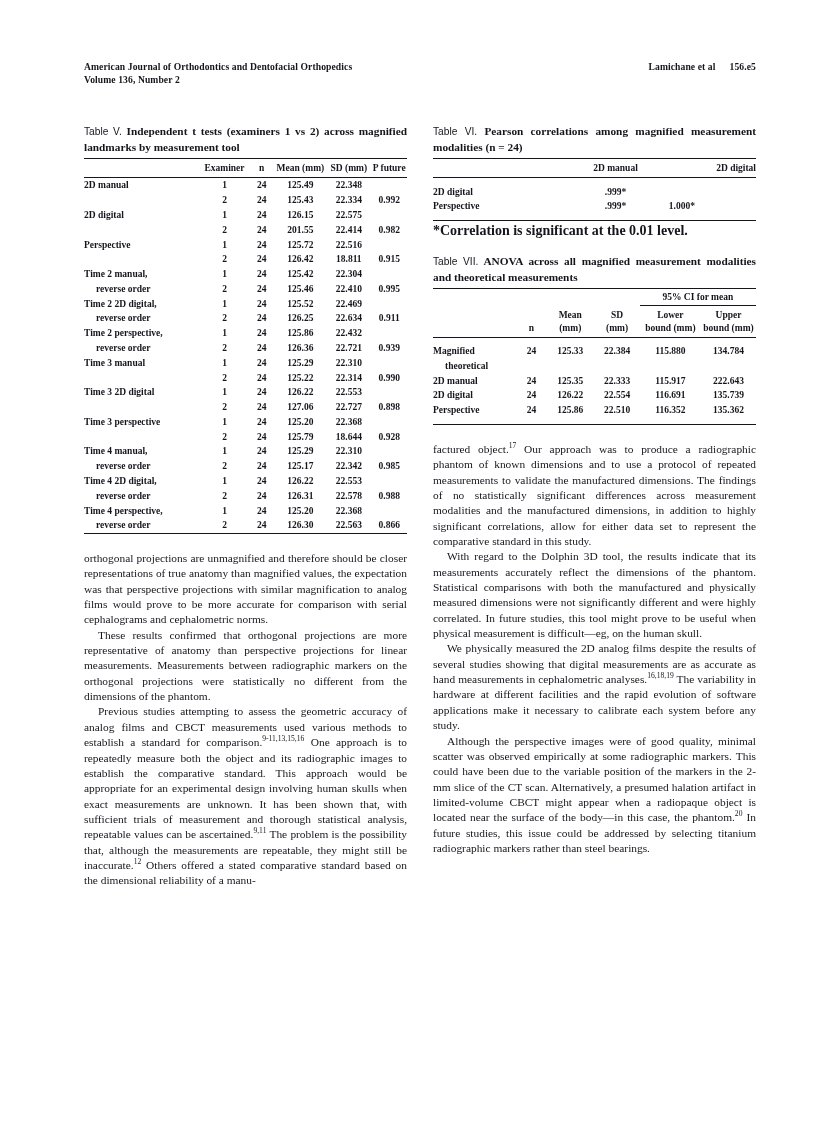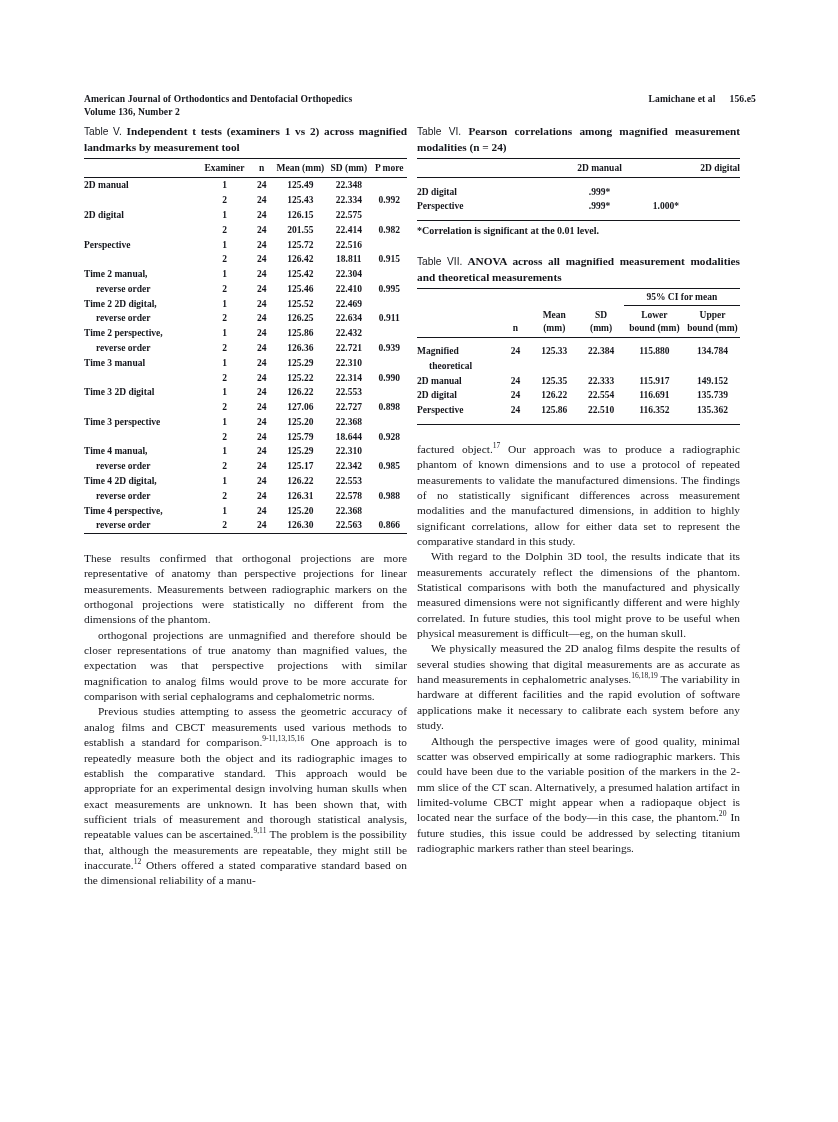--- a/index.html
+++ b/index.html
@@ -27,36 +27,35 @@
     position: absolute;
     left: 84px; top: 60px;
     width: 672px;
     display: flex;
     justify-content: space-between;
     align-items: flex-start;
     font-size: 9.6px;
     font-weight: bold;
     line-height: 13.2px;
     letter-spacing: .1px;
-    margin-top: 32px;
   }
   .runhead-left span { display: block; }
   .runhead-right {
     display: flex;
     gap: 14px;
     white-space: nowrap;
   }
 
   
   .columns {
     position: absolute;
     left: 84px; top: 124px;
     width: 672px;
     display: flex;
-    gap: 10px;
+    gap: 26px;
   }
   .col { width: 323px; }
 
   
   .table-block { margin-bottom: 17px; }
   .table-caption {
     font-size: 11.3px;
     line-height: 14.6px;
     font-weight: bold;
     text-align: justify;
@@ -90,21 +89,21 @@
   }
   .tbody td {
     padding: 1.1px 0;
     white-space: nowrap;
   }
   .lbl { text-align: left; font-weight: bold; }
   .num { text-align: center; font-weight: bold; }
   .indent { padding-left: 12px !important; }
   .spacer-row td { height: 4px; }
   .tfoot {
-    font-size: 10px;
+    font-size: 14px;
     font-weight: bold;
     padding-top: 4px;
     line-height: 12px;
   }
   .span-rule {
     border-bottom: 1.4px solid #15161c;
     font-weight: bold;
     text-align: center;
     padding-bottom: 2px;
   }
@@ -161,21 +160,21 @@
               <col style="width:14%">
               <col style="width:11%">
           </colgroup>
           <thead>
             <tr class="thead rule-top rule-mid">
               <td></td>
               <td>Examiner</td>
               <td>n</td>
               <td>Mean (mm)</td>
               <td>SD (mm)</td>
-              <td>P more</td>
+              <td>P future</td>
             </tr>
           </thead>
           <tbody class="tbody" id="tv-body">
               <tr>
                 <td class="lbl">2D manual</td>
                 <td class="num">1</td>
                 <td class="num">24</td>
                 <td class="num">125.49</td>
                 <td class="num">22.348</td>
                 <td class="num"></td>
@@ -363,22 +362,22 @@
                 <td class="num">126.30</td>
                 <td class="num">22.563</td>
                 <td class="num">0.866</td>
               </tr>
             </tbody>
         </table>
         <div class="rule-bot"></div>
       </div>
 
       <div style="margin-top:14px">
+        <p class="para">orthogonal projections are unmagnified and therefore should be closer representations of true anatomy than magnified values, the expectation was that perspective projections with similar magnification to analog films would prove to be more accurate for comparison with serial cephalograms and cephalometric norms.</p>
         <p class="para">These results confirmed that orthogonal projections are more representative of anatomy than perspective projections for linear measurements. Measurements between radiographic markers on the orthogonal projections were statistically no different from the dimensions of the phantom.</p>
-        <p class="para">orthogonal projections are unmagnified and therefore should be closer representations of true anatomy than magnified values, the expectation was that perspective projections with similar magnification to analog films would prove to be more accurate for comparison with serial cephalograms and cephalometric norms.</p>
         <p class="para" style="text-indent:14px"><span>Previous studies attempting to assess the geometric accuracy of analog films and CBCT measurements used various methods to establish a standard for comparison.</span><sup>9-11,13,15,16</sup><span> One approach is to repeatedly measure both the object and its radiographic images to establish the comparative standard. This approach would be appropriate for an experimental design involving human skulls when exact measurements are unknown. It has been shown that, with sufficient trials of measurement and thorough statistical analysis, repeatable values can be ascertained.</span><sup>9,11</sup><span> The problem is the possibility that, although the measurements are repeatable, they might still be inaccurate.</span><sup>12</sup><span> Others offered a stated comparative standard based on the dimensional reliability of a manu-</span></p>
       </div>
     </div>
 
     <div class="col">
 
       <div class="table-block">
         <div class="table-caption">
           <span class="tnum">Table VI.</span>
           <span>Pearson correlations among magnified measurement modalities (n = 24)</span>
@@ -474,21 +473,21 @@
                 <td></td>
                 <td></td>
                 <td></td>
               </tr>
               <tr>
                 <td class="lbl">2D manual</td>
                 <td class="num">24</td>
                 <td class="num">125.35</td>
                 <td class="num">22.333</td>
                 <td class="num">115.917</td>
-                <td class="num">149.152</td>
+                <td class="num">222.643</td>
               </tr>
               <tr>
                 <td class="lbl">2D digital</td>
                 <td class="num">24</td>
                 <td class="num">126.22</td>
                 <td class="num">22.554</td>
                 <td class="num">116.691</td>
                 <td class="num">135.739</td>
               </tr>
               <tr>

